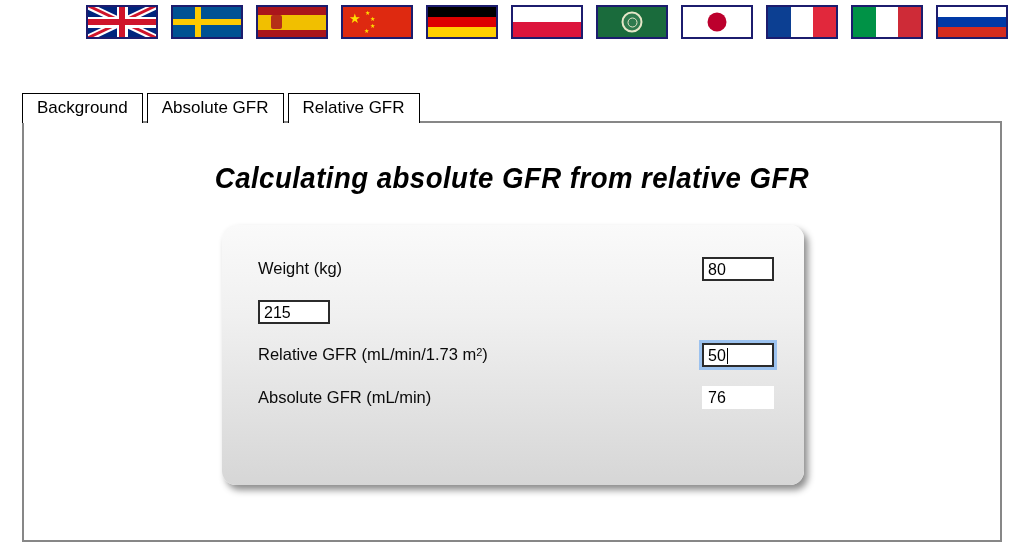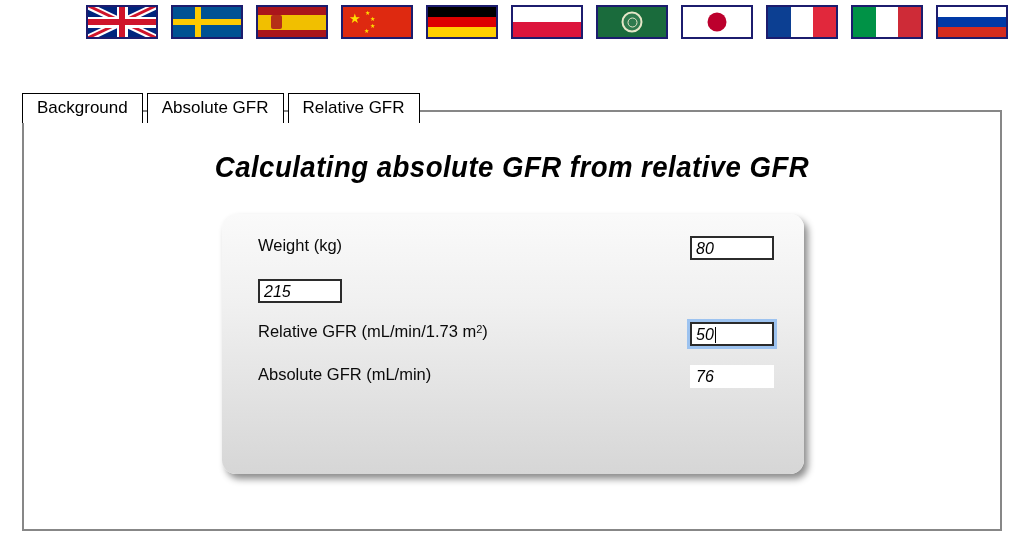--- a/index.html
+++ b/index.html
@@ -148,21 +148,21 @@
     line-height: 22px;
     margin-right: 4px;
     cursor: pointer;
     white-space: nowrap;
   }
 
   
   #content-frame {
     position: absolute;
     left: 22px;
-    top: 110px;
+    top: 121px;
     width: 980px;
     height: 421px;
     box-sizing: border-box;
     border: 2px solid #878787;
     background: #ffffff;
   }
 
   #page-title {
     position: absolute;
     left: 0;
@@ -187,47 +187,47 @@
     height: 260px;
     box-sizing: border-box;
     border-radius: 14px;
     background: linear-gradient(to bottom, #fafafa 0%, #f0f0f0 35%, #dcdcdc 85%, #d6d6d6 100%);
     box-shadow: 4px 5px 7px rgba(0,0,0,0.45);
     padding: 22px 30px 0 36px;
   }
 
   .form-row {
     display: flex;
+    align-items: center;
     height: 43px;
   }
   .form-label {
     font-size: 16.5px;
     color: #0a0a0a;
     flex: 1 1 auto;
     white-space: nowrap;
   }
   .form-label sup {
     font-size: 11px;
     vertical-align: 4px;
   }
   .field {
     flex: 0 0 auto;
-    width: 84px;
+    width: 72px;
     height: 24px;
     box-sizing: border-box;
     background: #ffffff;
     font-family: "Liberation Sans", sans-serif;
     font-size: 16px;
     line-height: 22px;
     color: #000;
     padding: 0 6px 0 4px;
     border: 2px solid #2b2b2b;
     outline: none;
     position: relative;
-    font-style: italic;
   }
   .field.readonly {
     border: none;
     padding-left: 6px;
     height: 23px;
     line-height: 23px;
   }
   .field.focused {
     border: 2px solid #2b2b2b;
     box-shadow: 0 0 0 3px rgba(130,180,240,0.75);

